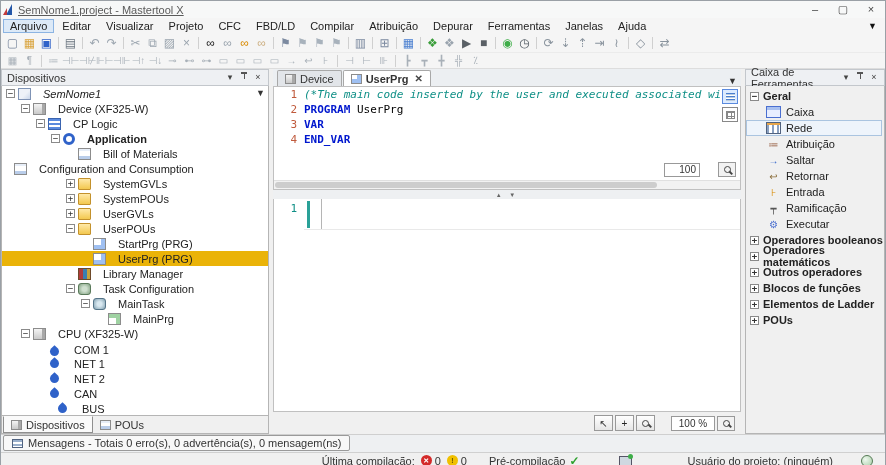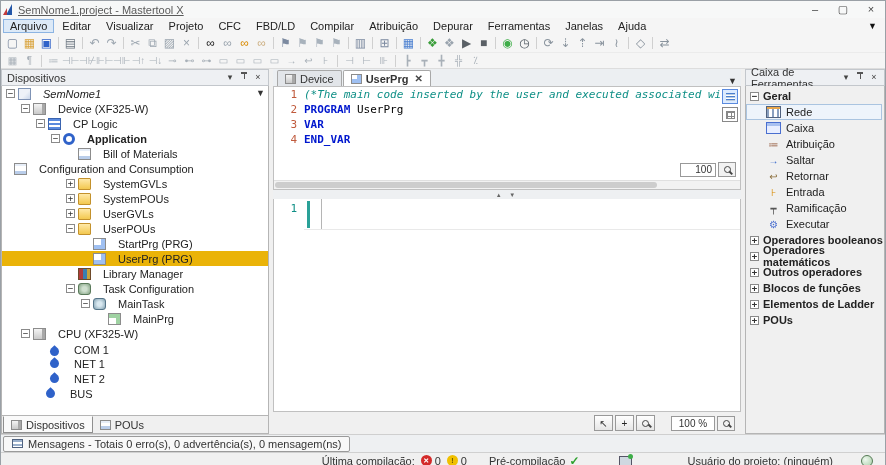--- a/index.html
+++ b/index.html
@@ -94,21 +94,21 @@
   .kw { color:#0017ce; font-weight:bold; }
   .comment { color:#0e8f86; font-style:italic; }
   .idn { color:#000; }
   .side-btns { position:absolute; top:2px; right:2px; display:flex; flex-direction:column; gap:3px; }
   .sbtn { width:16px; height:15px; border:1px solid #888; background:#fff; display:flex; align-items:center; justify-content:center; }
   .sbtn.on { border:1px solid #5a8ade; background:#dcebff; }
   .sb-lines { width:9px; height:8px; background:repeating-linear-gradient(#4a7fd0 0 1px,#bcd 1px 2px, #fff 2px 3px); }
   .sb-grid { width:9px; height:8px; background:
       repeating-linear-gradient(90deg,#888 0 1px,transparent 1px 4px),
       repeating-linear-gradient(#888 0 1px,transparent 1px 4px); border:1px solid #888; }
-  .zoombox { position:absolute; right:4px; bottom:12px; display:flex; align-items:center; gap:2px; font-family:"Liberation Sans",sans-serif; }
+  .zoombox { position:absolute; right:4px; bottom:12px; display:flex; align-items:center; gap:18px; font-family:"Liberation Sans",sans-serif; }
   .zoomval { width:36px; height:14px; border:1px solid #999; background:#fff; font-size:10px; text-align:right; padding:0 3px; line-height:12px; color:#333; }
   .magbtn { width:18px; height:15px; border:1px solid #999; background:#f2f2f2; display:flex; align-items:center; justify-content:center; }
   .mag { display:inline-block; width:7px; height:7px; border:1.5px solid #444; border-radius:50%; position:relative; }
   .mag::after { content:""; position:absolute; width:4px; height:1.5px; background:#444; right:-3.5px; bottom:-1px; transform:rotate(45deg); }
   .hscroll { position:absolute; left:0; bottom:0; height:9px; right:0; background:#f2f2f2; border-top:1px solid #e0e0e0; }
   .hthumb { position:absolute; left:1px; top:1px; height:6px; width:82%; background:#cdcdcd; border-radius:3px; }
 
   .hsplit { height:9px; background:#eef0f2; display:flex; align-items:center; justify-content:center; color:#666; font-size:6px; letter-spacing:3px; flex:0 0 auto; }
 
   .bodypane { flex:1; background:#fff; border:1px solid #c0c0c0; border-top:none; position:relative;
@@ -129,21 +129,21 @@
   .tbx-cat { height:16px; display:flex; align-items:center; padding-left:4px; font-weight:bold; color:#222; }
   .tbx-cat .exp { margin-right:4px; }
   .tbx-item { height:16px; display:flex; align-items:center; padding-left:20px; color:#222; }
   .tbx-item.sel { border:1px solid #aac4e0; background:#eef4fb; padding-left:19px; margin-right:2px; }
   .xi { display:inline-flex; width:15px; height:12px; margin-right:5px; flex:0 0 auto; align-items:center; justify-content:center; font-size:10px; }
   .xi-network { background:repeating-linear-gradient(90deg,#8aa0c0 0 2px,#fff 2px 5px); border:1px solid #50627f; box-shadow:inset 0 2px 0 #e8a64a; }
   .xi-box { background:#e8eeff; border:1px solid #4a6fd0; box-shadow:inset 0 3px 0 #a8c0f0; }
   .xi-glyph { border:none; background:none; }
 
   
-  .messages-row { height:18px; background:#eef0f2; border-top:1px solid #cfcfcf; display:flex; align-items:center; padding-left:2px; flex:0 0 auto; }
+  .messages-row { height:18px; background:#eef0f2; border-top:1px solid #cfcfcf; display:flex; align-items:flex-start; padding-left:2px; flex:0 0 auto; }
   .msg-tab { height:16px; display:flex; align-items:center; gap:5px; padding:0 8px; border:1px solid #9a9a9a; border-radius:2px; background:#f8f8f8; color:#333; }
   .mi { width:11px; height:9px; border:1px solid #50627f; background:repeating-linear-gradient(#9ab0cc 0 2px,#fff 2px 4px); }
 
   .statusbar { height:16px; background:#f0f0f0; border-top:1px solid #d0d0d0; display:flex; align-items:center; color:#333; flex:0 0 auto; }
   .badge { display:inline-flex; width:11px; height:11px; border-radius:50%; align-items:center; justify-content:center; color:#fff; font-size:7px; font-weight:bold; margin:0 3px 0 6px; }
   .badge.err { background:#d42a2a; }
   .badge.warn { background:#f0c000; color:#6a5200; }
   .okcheck { color:#2da12d; font-weight:bold; font-size:12px; margin-left:4px; }
   .st-ico { width:13px; height:10px; border:1px solid #556; background:#cfd8e0; position:relative; }
   .st-ico::after { content:""; position:absolute; right:-2px; top:-3px; width:5px; height:5px; border-radius:50%; background:#3fae49; }
@@ -366,21 +366,26 @@
           <div class="trow" style="padding-left: 34px;">
             <span class="exp-space"></span>
             <span class="ti ti-port"></span>
             <span class="tlabel">NET 1</span>
           </div>
           <div class="trow" style="padding-left: 34px;">
             <span class="exp-space"></span>
             <span class="ti ti-port"></span>
             <span class="tlabel">NET 2</span>
           </div>
-          <div class="trow" style="padding-left: 30px;">
+          <div class="trow" style="padding-left: 34px;">
+            <span class="exp-space"></span>
+            <span class="ti ti-port"></span>
+            <span class="tlabel">CAN</span>
+          </div>
+          <div class="trow" style="padding-left: 42px;">
             <span class="exp-space"></span>
             <span class="ti ti-port"></span>
             <span class="tlabel">BUS</span>
           </div>
         </div>
       <div class="panel-tabs" id="left-tabs">
           <span class="ptab active">
             <span class="ti ti-device"></span>
             <span>Dispositivos</span>
           </span>
@@ -463,27 +468,27 @@
         <span class="panel-title">Caixa de Ferramentas</span>
         <span class="ph-btn">▾</span>
         <span class="ph-btn"><span class="pin"></span></span>
         <span class="ph-btn">×</span>
       </div>
       <div class="tbx-wrap" id="toolbox-list">
           <div class="tbx-cat">
             <span class="exp">−</span>
             <span>Geral</span>
           </div>
+          <div class="tbx-item">
+            <span class="xi xi-box"></span>
+            <span>Caixa</span>
+          </div>
           <div class="tbx-item sel">
             <span class="xi xi-network"></span>
             <span>Rede</span>
-          </div>
-          <div class="tbx-item">
-            <span class="xi xi-box"></span>
-            <span>Caixa</span>
           </div>
           <div class="tbx-item">
             <span class="xi xi-glyph" style="color: rgb(138, 74, 42);">≔</span>
             <span>Atribuição</span>
           </div>
           <div class="tbx-item">
             <span class="xi xi-glyph" style="color: rgb(47, 98, 201);">→</span>
             <span>Saltar</span>
           </div>
           <div class="tbx-item">

